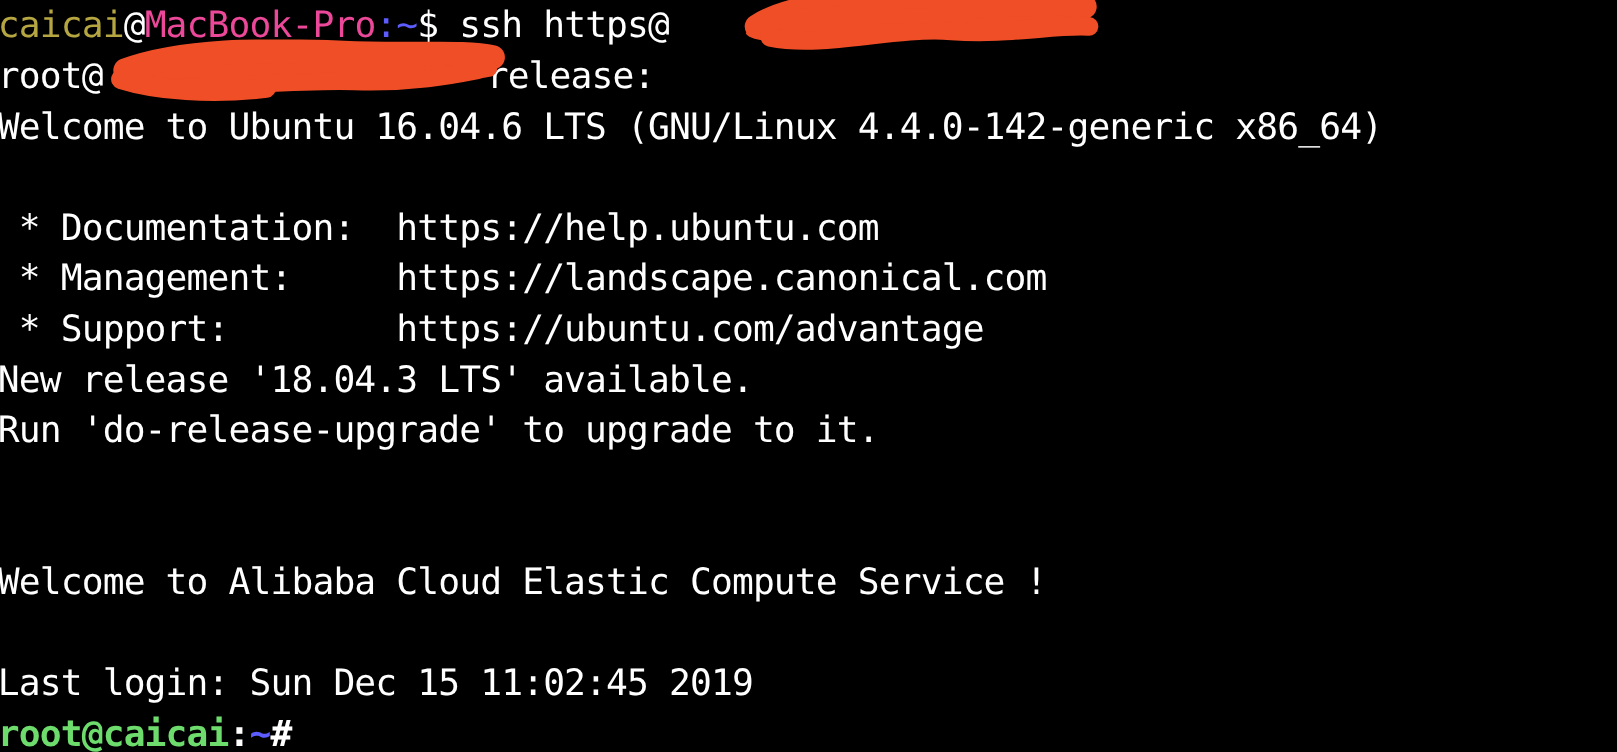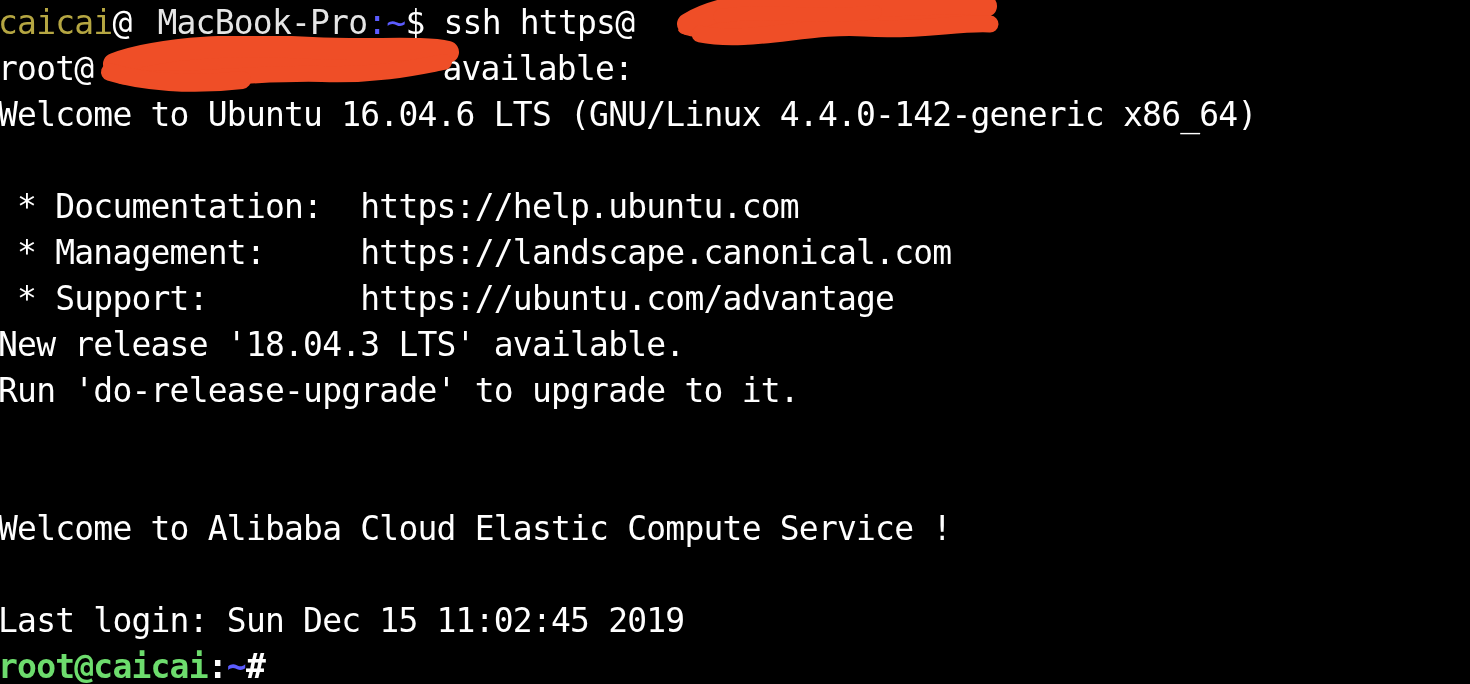--- a/index.html
+++ b/index.html
@@ -25,41 +25,41 @@
     left: -2px;
     white-space: pre;
     font-family: "DejaVu Sans Mono", monospace;
     font-size: 33px;
     line-height: 45px;
     letter-spacing: -0.8px;
     color: #ffffff;
     -webkit-font-smoothing: antialiased;
   }
   .c-user-yellow { color: #b5a642; }
-  .c-host-green  { color: #e5e5e5; padding-left: 26px; }
+  .c-host-green  { color: #ec4899; }
   .c-white       { color: #ffffff; }
   .c-blue        { color: #5c5cff; }
   .c-root-green  { color: #6ddc6d; font-weight: bold; }
   .c-prompt-white{ color: #ffffff; font-weight: bold; }
 
   
   .redaction {
     position: absolute;
     pointer-events: none;
   }
   .redaction svg { display: block; }
 </style>
 </head>
 <body>
 
 <div id="terminal">
 
   <div class="term-line" style="top:0px;"><span class="c-user-yellow">caicai</span><span class="c-white">@</span><span class="c-host-green">MacBook-Pro</span><span class="c-blue">:</span><span class="c-blue">~</span><span class="c-white">$</span><span class="c-white"> ssh https@</span></div>
 
-  <div class="term-line" style="top:46px;"><span class="c-white">root@</span><span style="display:inline-block;width:330px;"></span><span class="c-white"> available:</span></div>
+  <div class="term-line" style="top:46px;"><span class="c-white">root@</span><span style="display:inline-block;width:330px;"></span><span class="c-white"> release:</span></div>
 
   <div class="term-line" style="top:92px;">Welcome to Ubuntu 16.04.6 LTS (GNU/Linux 4.4.0-142-generic x86_64)</div>
 
   <div class="term-line" style="top:184px;"> * Documentation:  https://help.ubuntu.com</div>
   <div class="term-line" style="top:230px;"> * Management:     https://landscape.canonical.com</div>
   <div class="term-line" style="top:276px;"> * Support:        https://ubuntu.com/advantage</div>
 
   <div class="term-line" style="top:322px;">New release '18.04.3 LTS' available.</div>
   <div class="term-line" style="top:368px;">Run 'do-release-upgrade' to upgrade to it.</div>
 

